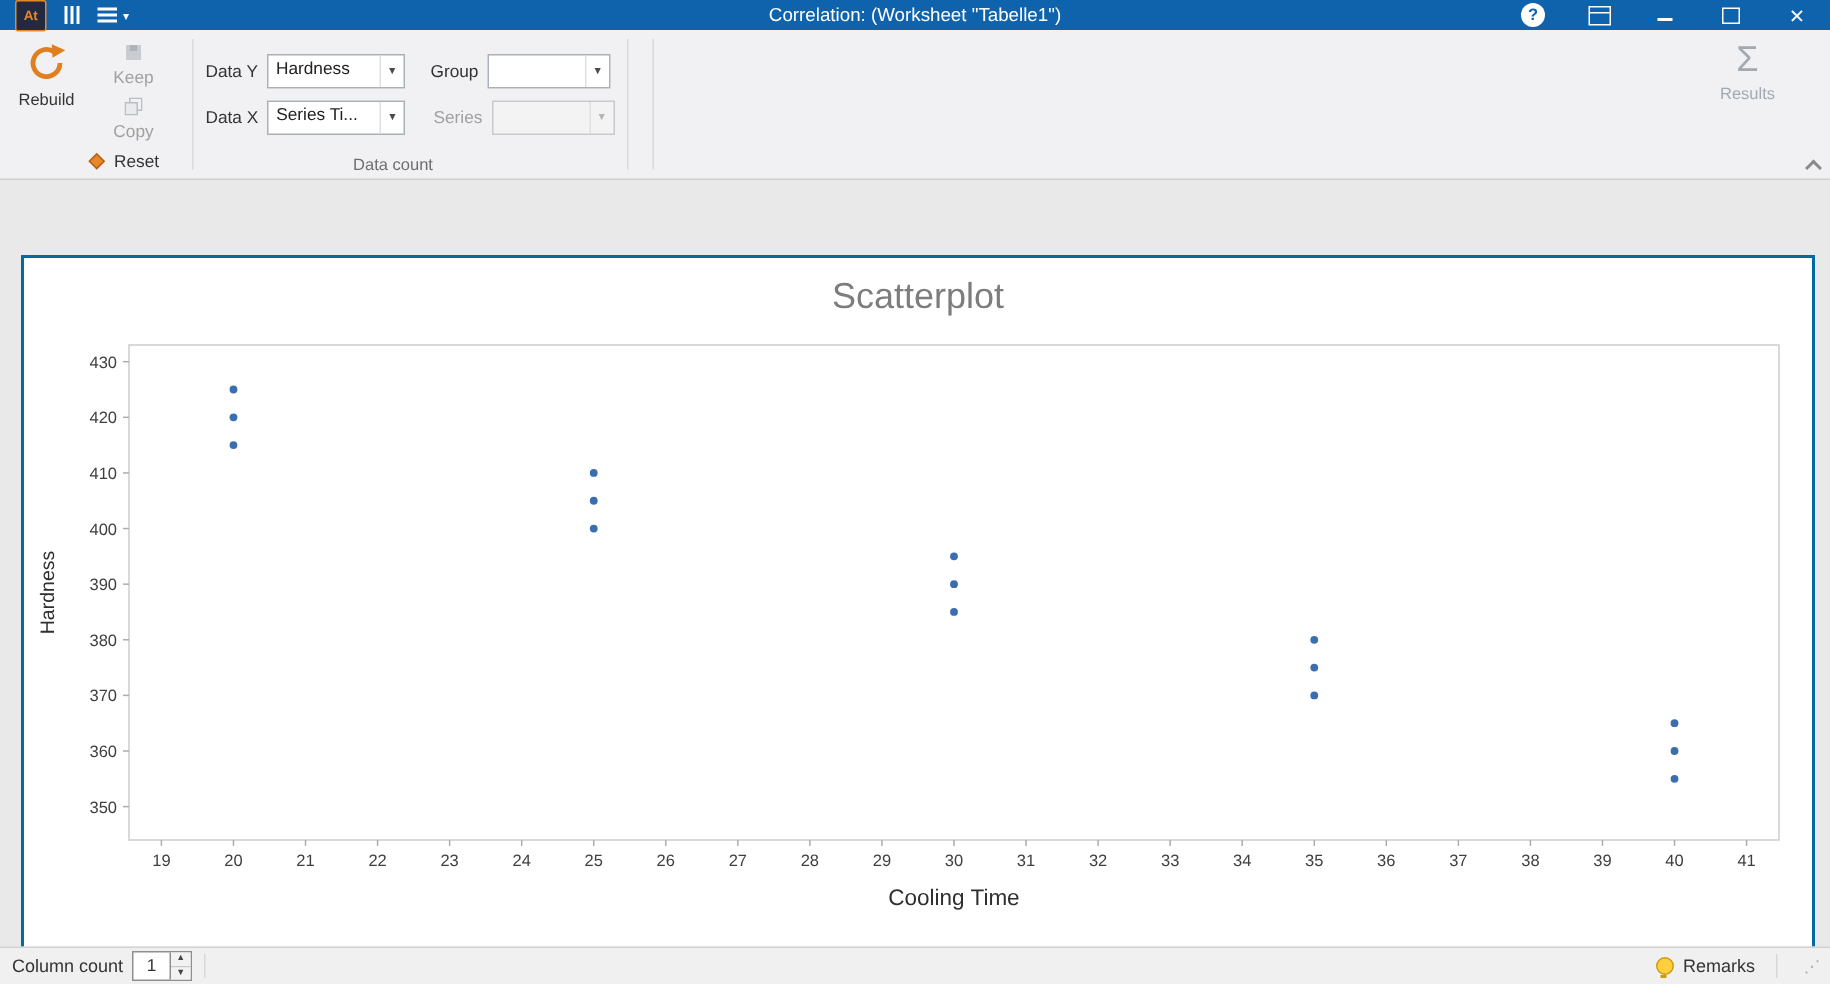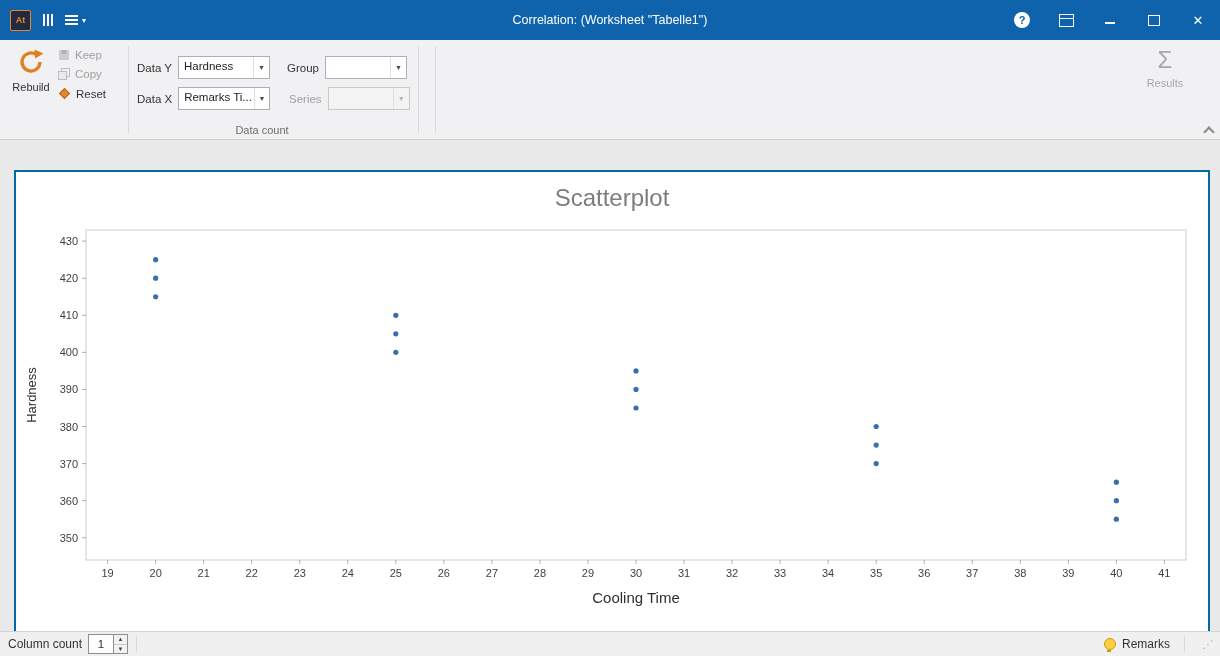--- a/index.html
+++ b/index.html
@@ -1,19 +1,19 @@
 <!DOCTYPE html>
 <html><head>
 <meta charset="utf-8">
 <style>
   html,body{margin:0;padding:0;}
   body{width:1220px;height:656px;font-family:"Liberation Sans",sans-serif;background:#e9e9e9;position:relative;overflow:hidden;}
 
   
-  .titlebar{height:40px;background:#0e63ac;color:#fff;display:flex;align-items:center;position:relative;gap:14px;}
+  .titlebar{height:20px;background:#0e63ac;color:#fff;display:flex;align-items:center;position:relative;gap:14px;}
   .tb-left{display:flex;align-items:center;gap:12px;padding-left:10px;z-index:2;}
   .app-icon{width:19px;height:19px;background:#232a40;border:1px solid #e8872a;color:#e8872a;font-size:9px;font-weight:bold;display:flex;align-items:center;justify-content:center;border-radius:2px;}
   .bars-icon{display:flex;gap:2px;align-items:center;}
   .bars-icon i{display:block;width:2px;height:12px;background:#fff;}
   .menu-icon-wrap{display:flex;align-items:center;gap:4px;}
   .hamb i{display:block;width:13px;height:2px;background:#fff;margin:2px 0;}
   .chev{font-size:8px;color:#fff;}
   .tb-title{position:absolute;left:0;right:0;text-align:center;font-size:12.5px;color:#fff;z-index:1;}
   .tb-right{margin-left:auto;display:flex;align-items:stretch;height:100%;z-index:2;}
   .tb-btn{width:44px;display:flex;align-items:center;justify-content:center;font-size:13px;color:#fff;cursor:default;}
@@ -31,21 +31,21 @@
   .rm-ic i{display:block;height:3px;border-bottom:1px solid #9aa3ad;margin:0 1px;}
   .rm-chev{font-size:7px;color:#555;}
   .tab{font-size:13px;color:#1f6fc0;padding:3px 12px 4px;border-bottom:2px solid #1f6fc0;font-weight:bold;}
   .ribbon-body{display:flex;align-items:stretch;padding:4px 6px 0 8px;height:95px;position:relative;}
   .big-btn{width:46px;display:flex;flex-direction:column;align-items:center;padding-top:4px;gap:3px;font-size:11px;color:#333;}
   .big-btn .blabel{margin-top:2px;}
   .big-btn.disabled{color:#a3a9b0;}
   .sigma{font-size:24px;color:#a3a9b0;line-height:24px;}
   .small-col{display:flex;flex-direction:column;gap:7px;padding-top:5px;margin-left:4px;width:62px;}
   .small-btn{display:flex;align-items:center;gap:5px;font-size:11.5px;color:#333;}
-  .small-btn.disabled{color:#a0a0a0;}
+  .small-btn.disabled{color:#a0a0a0;flex-direction:column;}
   .vsep{width:1px;background:#dadada;margin:2px 8px 6px 8px;}
   .grp{position:relative;display:flex;flex-direction:column;padding-top:12px;}
   .grp-rows{display:flex;gap:16px;}
   .field-col{display:flex;flex-direction:column;gap:8px;}
   .field-row{display:flex;align-items:center;}
   .field-label{font-size:11.5px;color:#333;margin-right:6px;white-space:nowrap;}
   .field-label.disabled{color:#a0a0a0;}
   .combo{display:flex;align-items:stretch;background:#fff;border:1px solid #a9b0b8;height:21px;font-size:11.5px;color:#222;}
   .combo .val{padding:3px 4px 0 5px;overflow:hidden;white-space:nowrap;}
   .combo .arrow{width:15px;margin-left:auto;display:flex;align-items:center;justify-content:center;font-size:7px;color:#4a4a4a;border-left:1px solid #e0e0e0;}
@@ -160,21 +160,21 @@
           <div class="field-row">
             <span class="field-label">Data Y</span>
             <div class="combo" style="width:90px;">
               <span class="val">Hardness</span>
               <span class="arrow">▼</span>
             </div>
           </div>
           <div class="field-row">
             <span class="field-label">Data X</span>
             <div class="combo" style="width:90px;">
-              <span class="val">Remarks Ti...</span>
+              <span class="val">Series Ti...</span>
               <span class="arrow">▼</span>
             </div>
           </div>
         </div>
       </div>
       <div class="caption">Data count</div>
     </div>
 
     <div class="grp" style="margin-left:-100px;text-align:center;">
       <div class="field-col">

